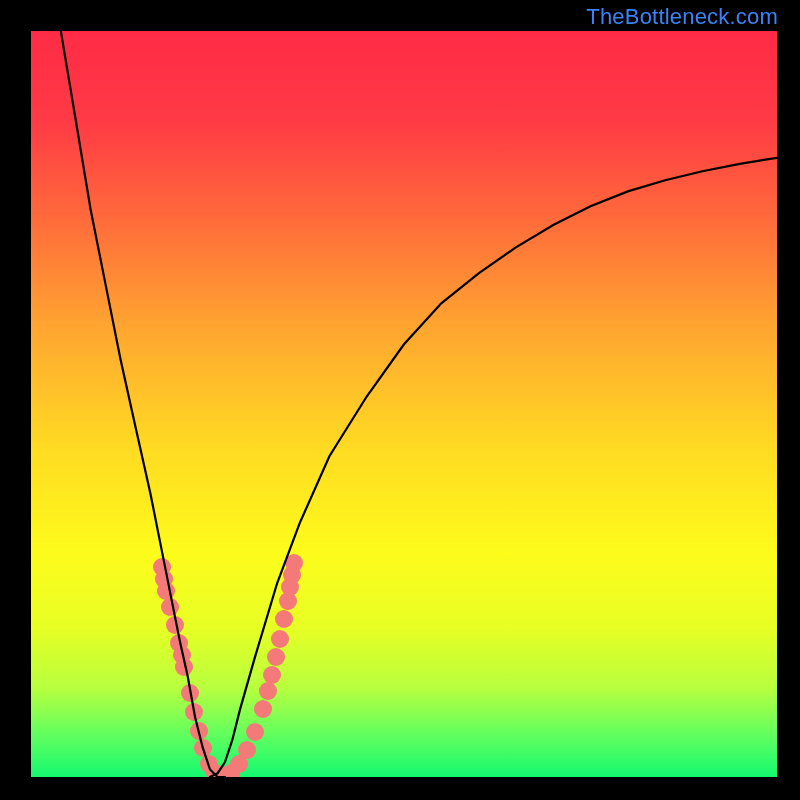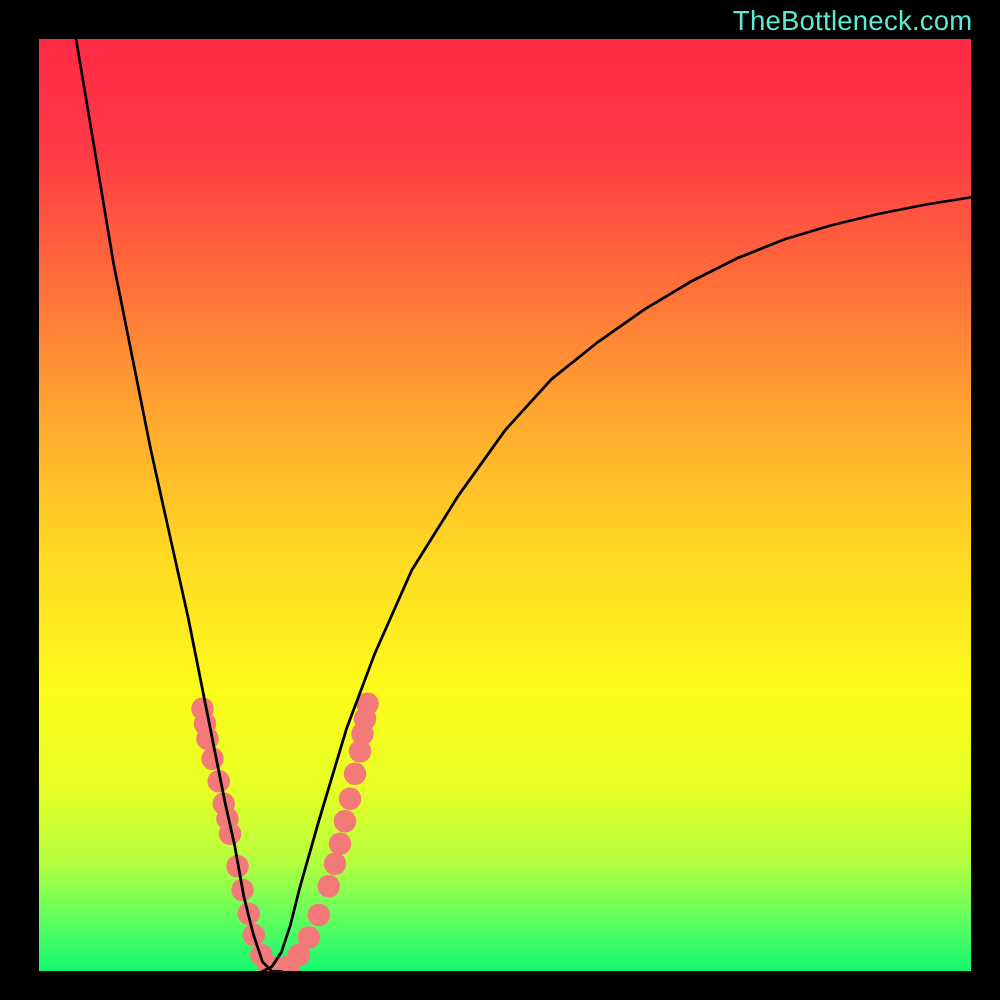--- a/index.html
+++ b/index.html
@@ -37,21 +37,21 @@
     top: 0;
     width: 100%;
     height: 100%;
   }
   .watermark {
     position: absolute;
     top: 4px;
     right: 22px;
     font-family: Arial, Helvetica, sans-serif;
     font-size: 22px;
-    color: #5eead4;
+    color: #3b82f6;
     font-weight: 500;
     letter-spacing: 0.2px;
   }
 </style>
 </head>
 <body>
 
 <div class="stage">
 
   <div class="plot-area">

